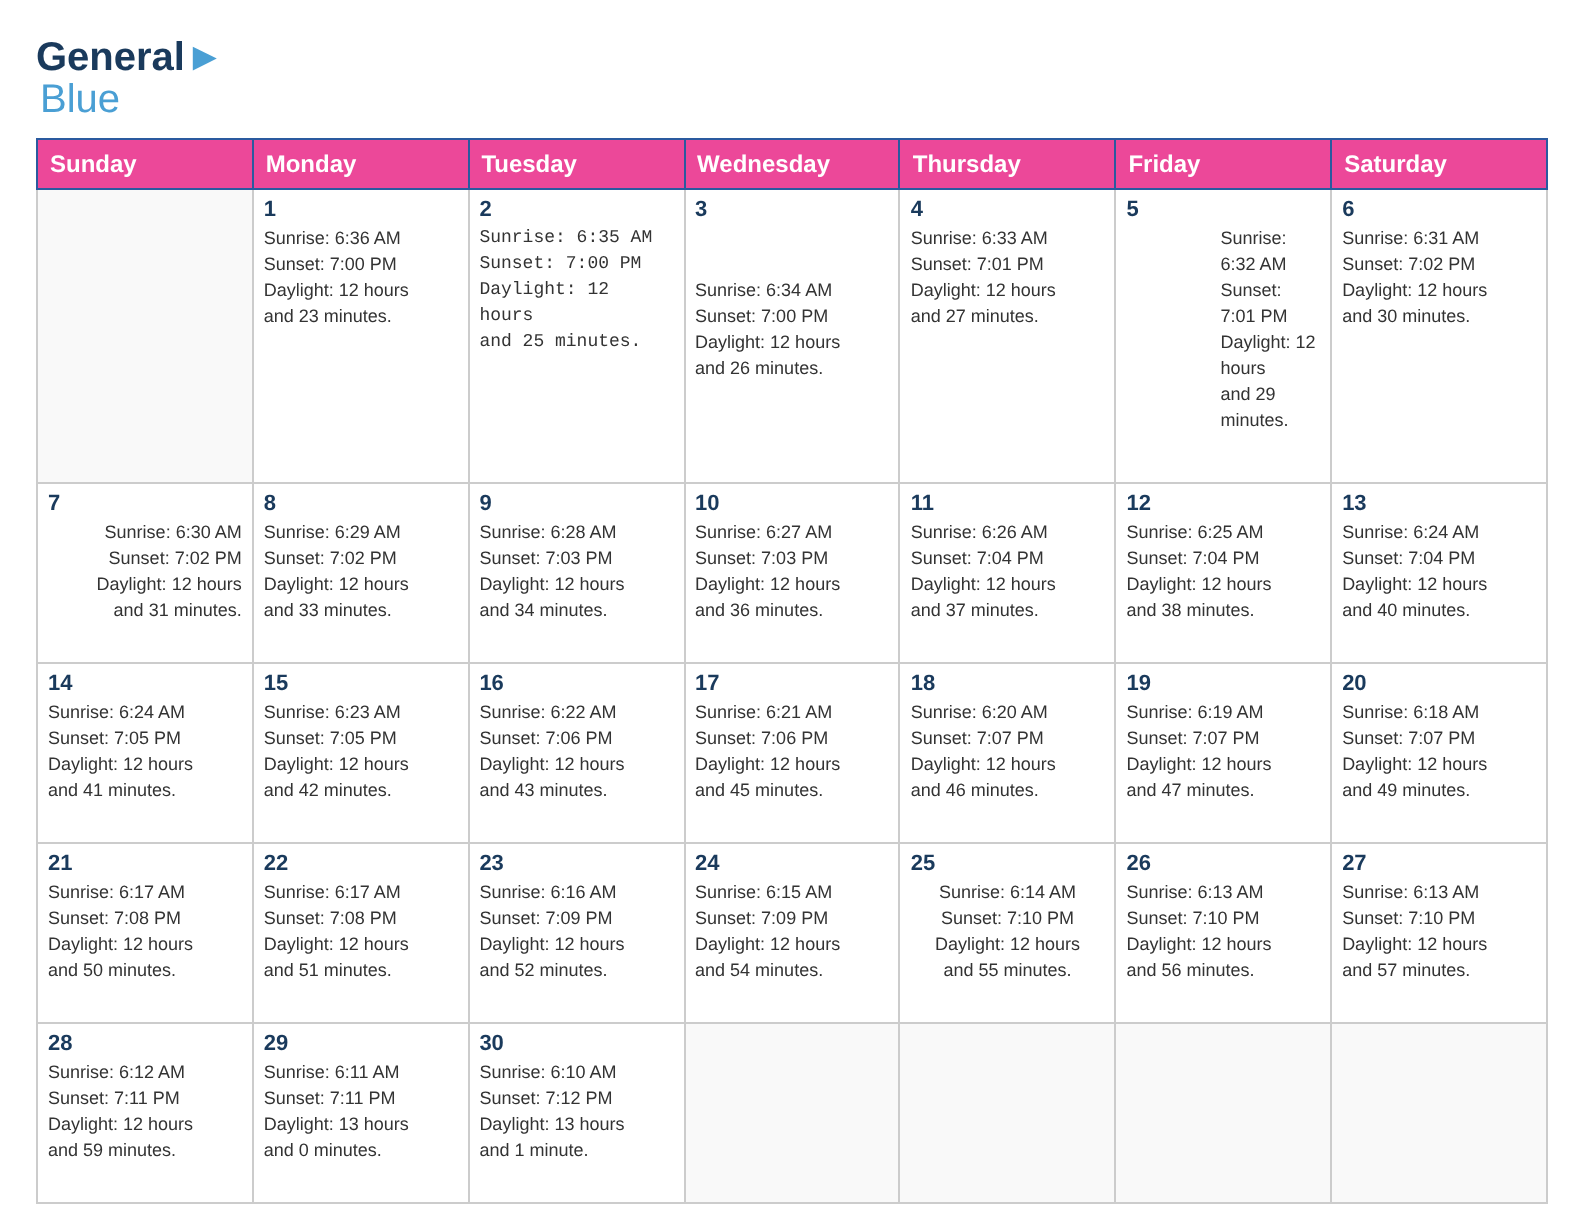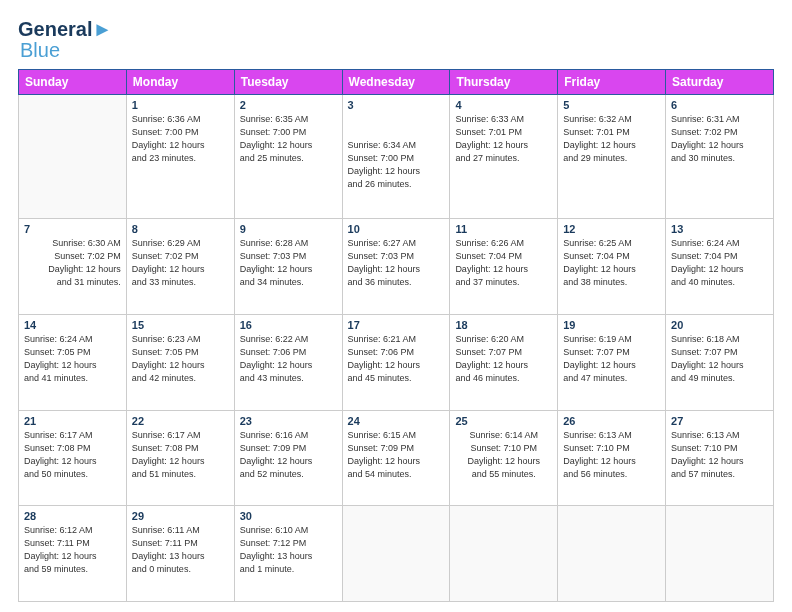--- a/index.html
+++ b/index.html
@@ -41,21 +41,21 @@
       color: #444;
     }
     .calendar {
       flex: 1;
       border: 1px solid #ccc;
       border-collapse: collapse;
       width: 100%;
       table-layout: fixed;
     }
     .calendar th {
-      background: #d946ef;
+      background: #ec4899;
       color: #fff;
       text-align: left;
       padding: 5px 6px;
       font-size: 12px;
       border: 1px solid #2a5a9f;
     }
     .calendar td {
       vertical-align: top;
       border: 1px solid #ccc;
       padding: 4px 5px;
@@ -118,42 +118,42 @@
           <td class="empty"></td>
           <td>
             <span class="day-num">1</span>
             <div class="day-info" style="white-space: pre-line;">Sunrise: 6:36 AM
 Sunset: 7:00 PM
 Daylight: 12 hours
 and 23 minutes.</div>
           </td>
           <td>
             <span class="day-num">2</span>
-            <div class="day-info" style="white-space: pre-line;">Sunrise: 6:35 AM
+            <div class="day-info" style="white-space: pre-line; font-family: Liberation Mono, monospace;">Sunrise: 6:35 AM
 Sunset: 7:00 PM
 Daylight: 12 hours
 and 25 minutes.</div>
           </td>
           <td>
             <span class="day-num">3</span>
             <div class="day-info" style="white-space: pre-line; margin-top: 28px;">Sunrise: 6:34 AM
 Sunset: 7:00 PM
 Daylight: 12 hours
 and 26 minutes.</div>
           </td>
           <td>
             <span class="day-num">4</span>
             <div class="day-info" style="white-space: pre-line;">Sunrise: 6:33 AM
 Sunset: 7:01 PM
 Daylight: 12 hours
 and 27 minutes.</div>
           </td>
           <td>
             <span class="day-num">5</span>
-            <div class="day-info" style="white-space: pre-line;">Sunrise: 6:32 AM
+            <div class="day-info" style="white-space: pre-line; margin-left: 47px;">Sunrise: 6:32 AM
 Sunset: 7:01 PM
 Daylight: 12 hours
 and 29 minutes.</div>
           </td>
           <td>
             <span class="day-num">6</span>
             <div class="day-info" style="white-space: pre-line;">Sunrise: 6:31 AM
 Sunset: 7:02 PM
 Daylight: 12 hours
 and 30 minutes.</div>

